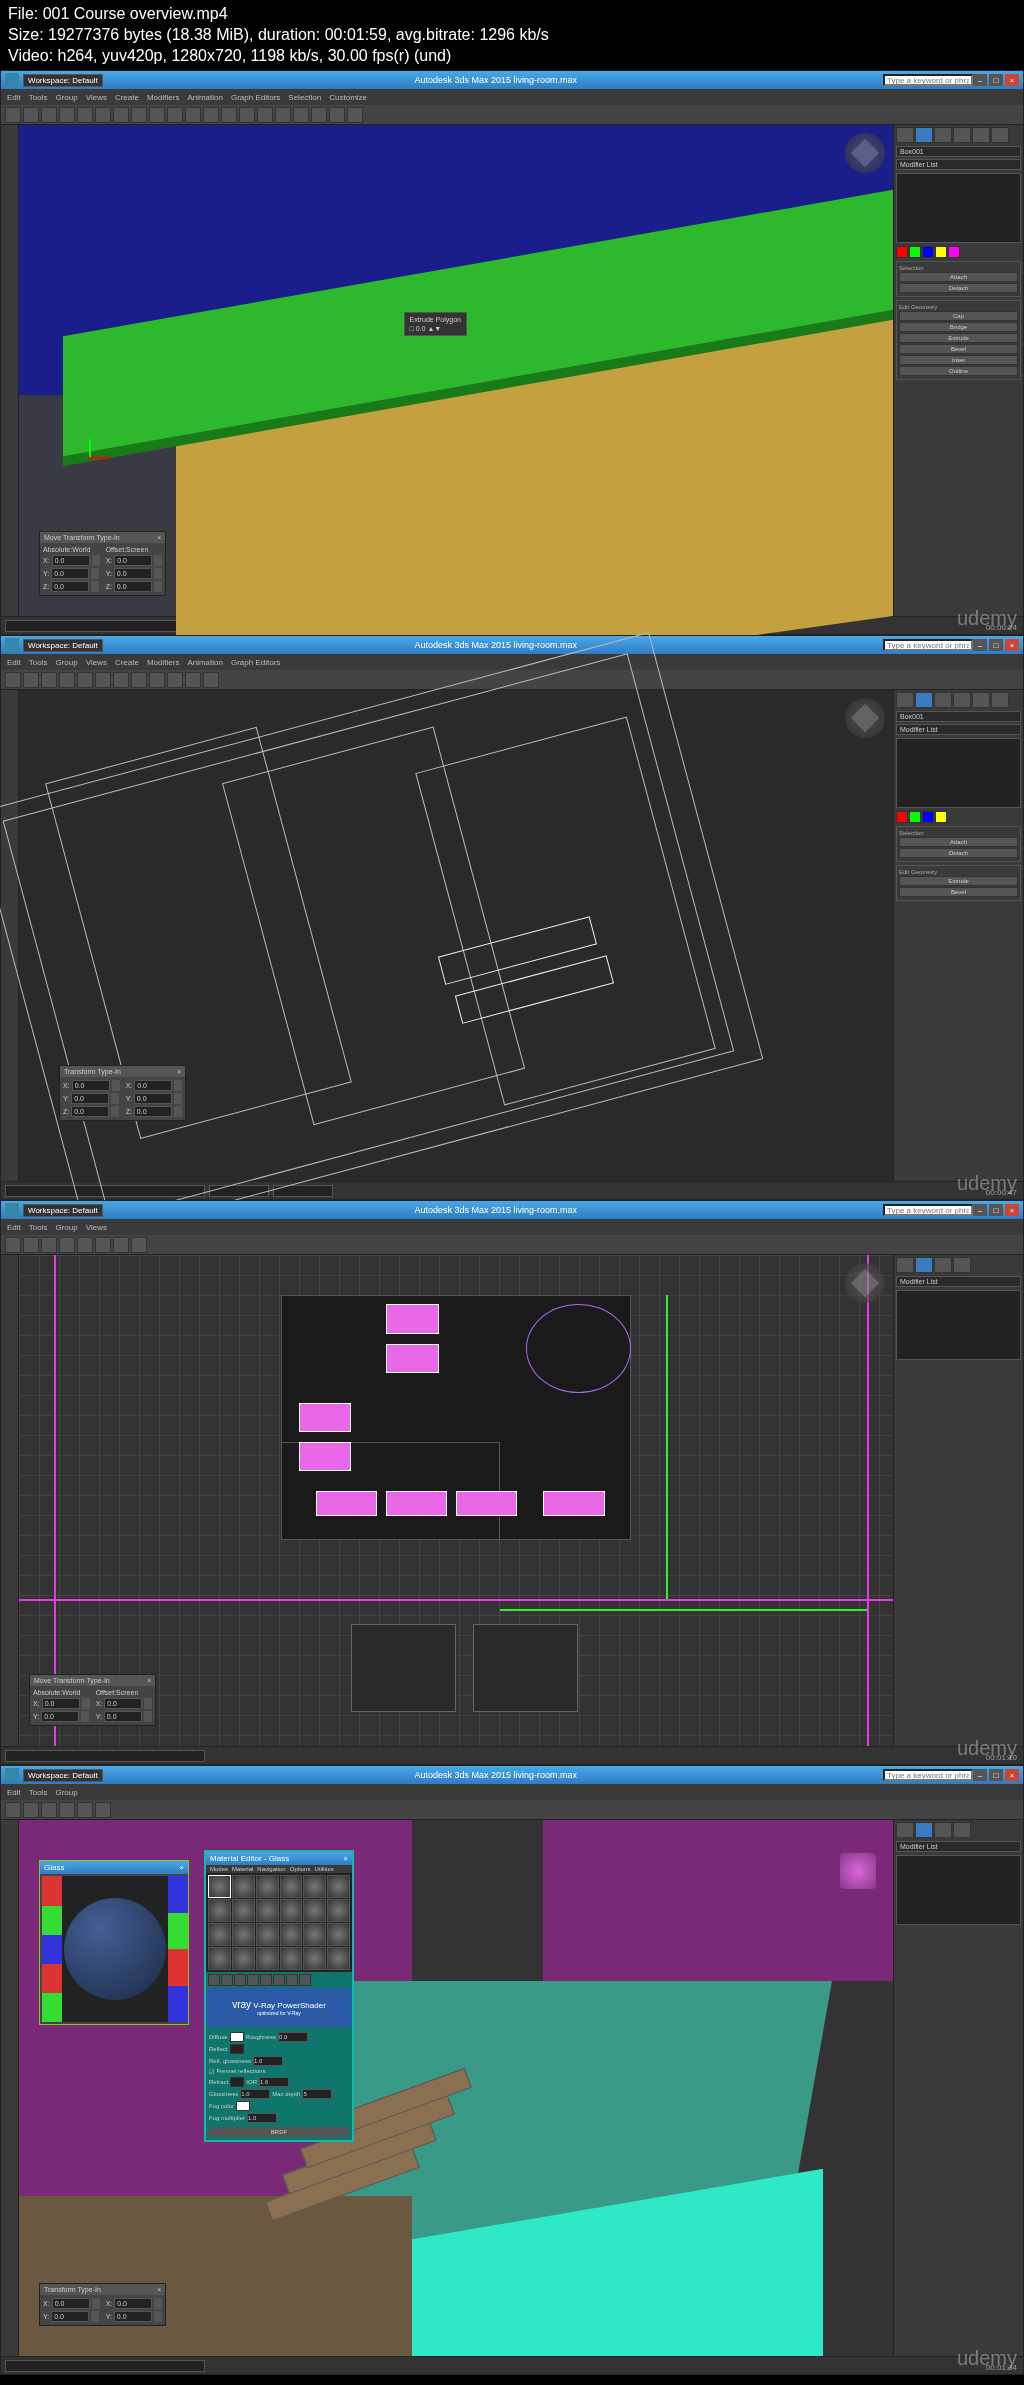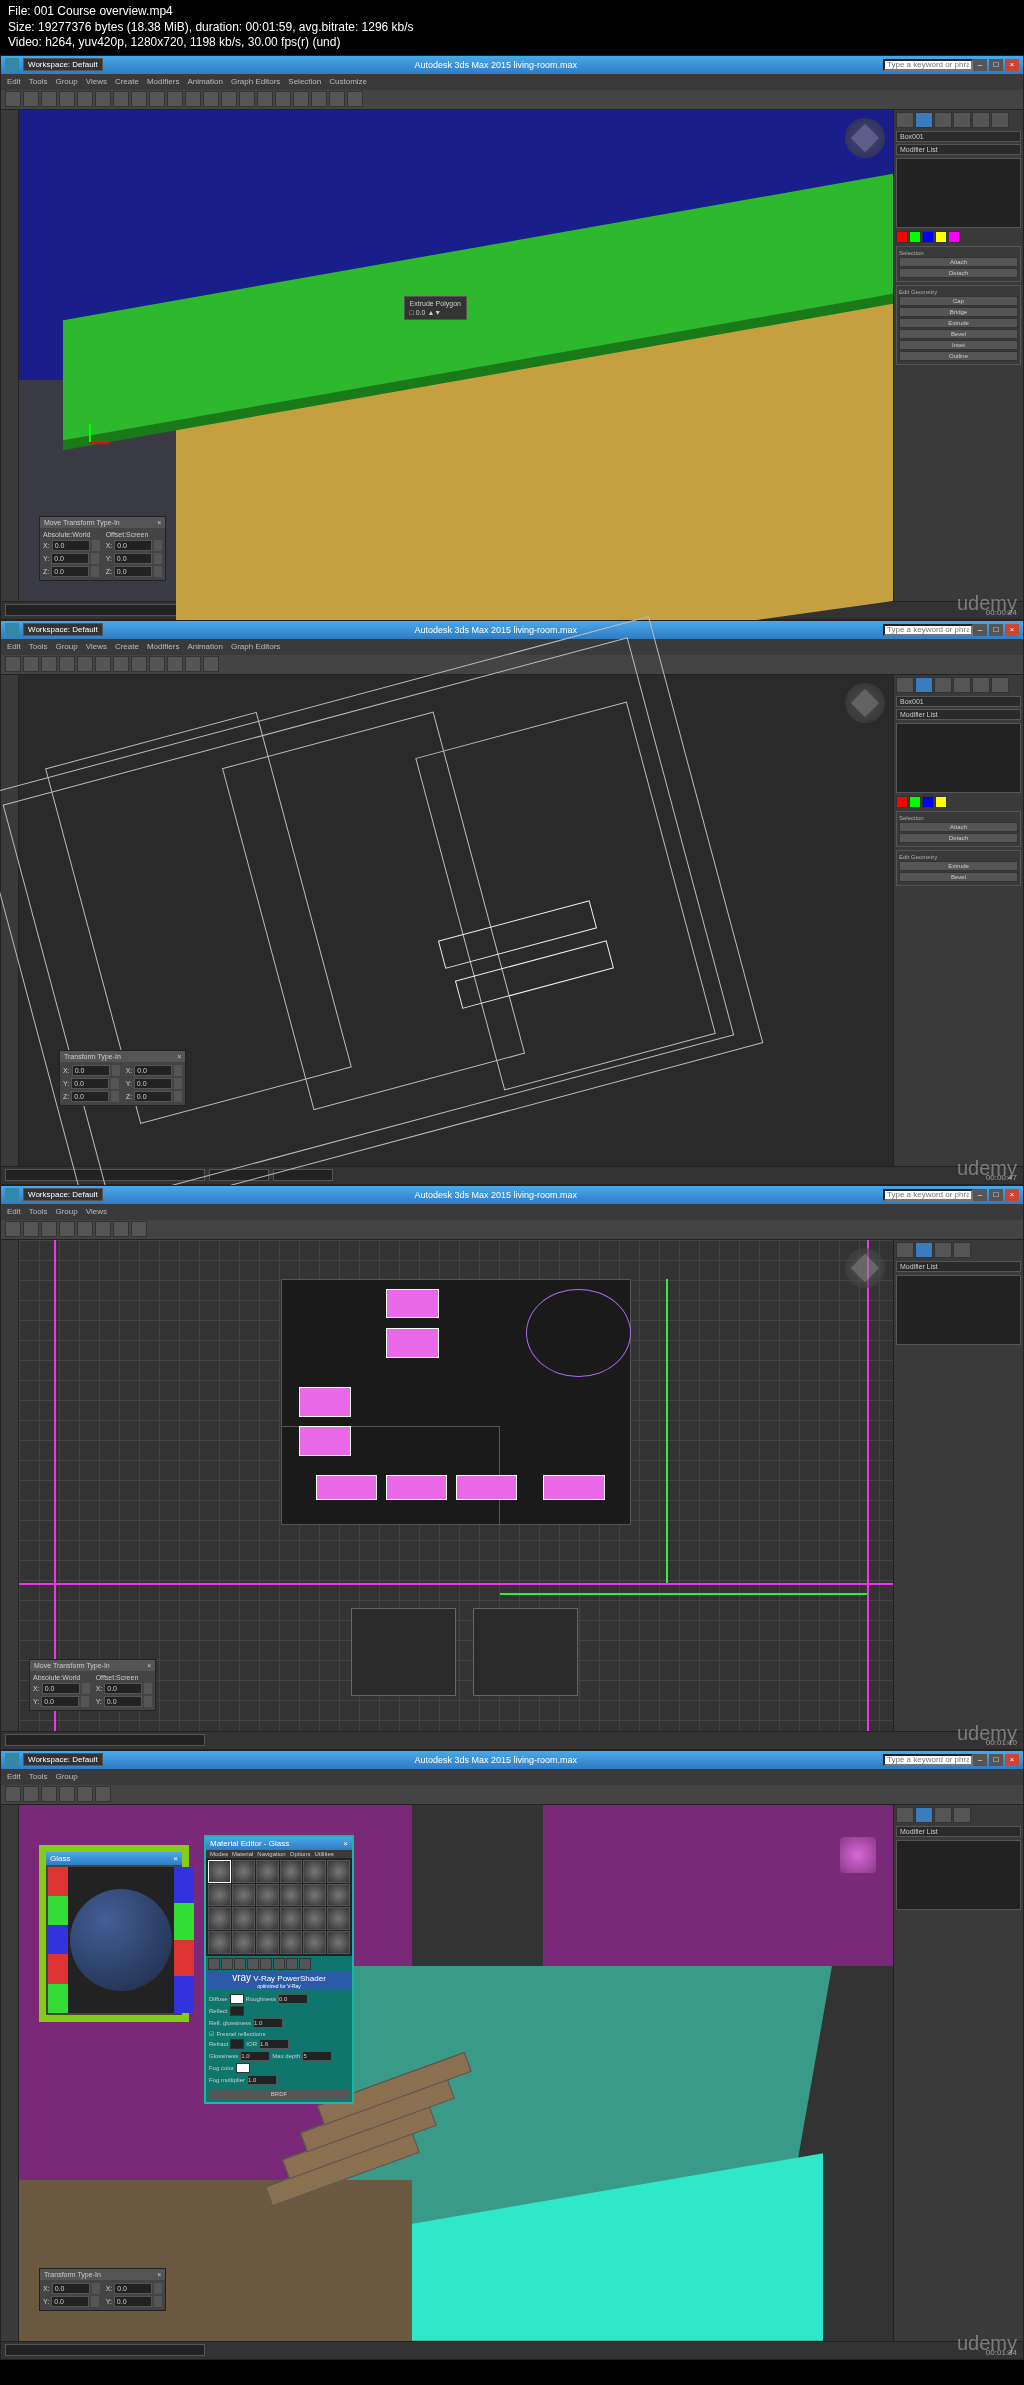--- a/index.html
+++ b/index.html
@@ -1,17 +1,17 @@
 <!DOCTYPE html>
 <html><head>
 <meta charset="utf-8">
 <style>
 * { margin: 0; padding: 0; box-sizing: border-box; }
 body { background: #000; font-family: Arial, sans-serif; font-size: 9px; color: #ccc; width: 1024px; }
-.header-info { background: #000; color: #fff; padding: 4px 8px; line-height: 1.3; font-size: 12px; font-family: Arial; }
+.header-info { background: #000; color: #fff; padding: 4px 8px; line-height: 1.3; font-size: 16px; font-family: Arial; }
 .header-info div { white-space: nowrap; }
 
 .panel { position: relative; width: 1024px; border: 1px solid #222; }
 
 
 .titlebar { height: 18px; background: linear-gradient(#4aa8e8, #2e7cc4); display: flex; align-items: center; padding: 0 4px; font-size: 9px; color: #fff; }
 .titlebar .center { flex: 1; text-align: center; }
 .win-btns { display: flex; gap: 2px; }
 .win-btn { width: 14px; height: 12px; background: #555; display: flex; align-items: center; justify-content: center; font-size: 8px; }
 .win-btn.close { background: #c43; }
@@ -85,29 +85,29 @@
 
 
 .mat-ed { position: absolute; background: #0f766e; border: 2px solid #14b8a6; width: 150px; }
 .mat-ed .t2 { background: linear-gradient(#4aa8e8, #2e7cc4); padding: 2px 4px; font-size: 8px; display: flex; justify-content: space-between; color: #fff; }
 .mat-ed .menu { background: #3a3a3a; padding: 1px 4px; font-size: 6px; display: flex; gap: 4px; }
 .mat-ed .slots { display: grid; grid-template-columns: repeat(6, 1fr); gap: 1px; padding: 2px; background: #222; }
 .mat-ed .slot { aspect-ratio: 1; background: radial-gradient(#777, #333); border: 1px solid #555; }
 .mat-ed .slot.sel { border: 1px solid #fff; }
 .mat-ed .tb-row { display: flex; gap: 1px; padding: 2px; }
 .mat-ed .tbb { width: 12px; height: 12px; background: #555; border: 1px solid #333; }
-.mat-ed .vray-h { background: #2a5aa8; padding: 0; text-align: center; font-size: 8px; color: #fff; }
+.mat-ed .vray-h { background: #2a5aa8; padding: 11px; text-align: center; font-size: 8px; color: #fff; }
 .mat-ed .params { padding: 3px; font-size: 6px; }
 .mat-ed .param-row { display: flex; align-items: center; gap: 2px; margin: 2px 0; }
 .mat-ed .param-row .sw { width: 14px; height: 10px; background: #fff; border: 1px solid #333; }
 .mat-ed .param-row .sw.dark { background: #222; }
 .mat-ed .param-row input { width: 30px; height: 10px; background: #222; border: 1px solid #555; color: #ccc; font-size: 6px; }
 
 
-.glass-win { position: absolute; background: #444; border: 7px solid #84cc16; width: 150px; }
+.glass-win { position: absolute; background: #444; border: 1px solid #84cc16; width: 150px; }
 .glass-win .t2 { background: linear-gradient(#4aa8e8, #2e7cc4); padding: 2px 4px; font-size: 8px; color: #fff; display: flex; justify-content: space-between; }
 .glass-prev { width: 146px; height: 146px; margin: 2px; position: relative; background: #222; }
 .checker { position: absolute; inset: 0; background-image: 
   linear-gradient(45deg, #222 25%, transparent 25%), 
   linear-gradient(-45deg, #222 25%, transparent 25%),
   linear-gradient(45deg, transparent 75%, #222 75%),
   linear-gradient(-45deg, transparent 75%, #222 75%);
   background-size: 30px 30px; }
 .rgb-stripes { position: absolute; left: 0; top: 0; width: 20px; bottom: 0; display: flex; flex-direction: column; }
 .rgb-stripes div { flex: 1; }

